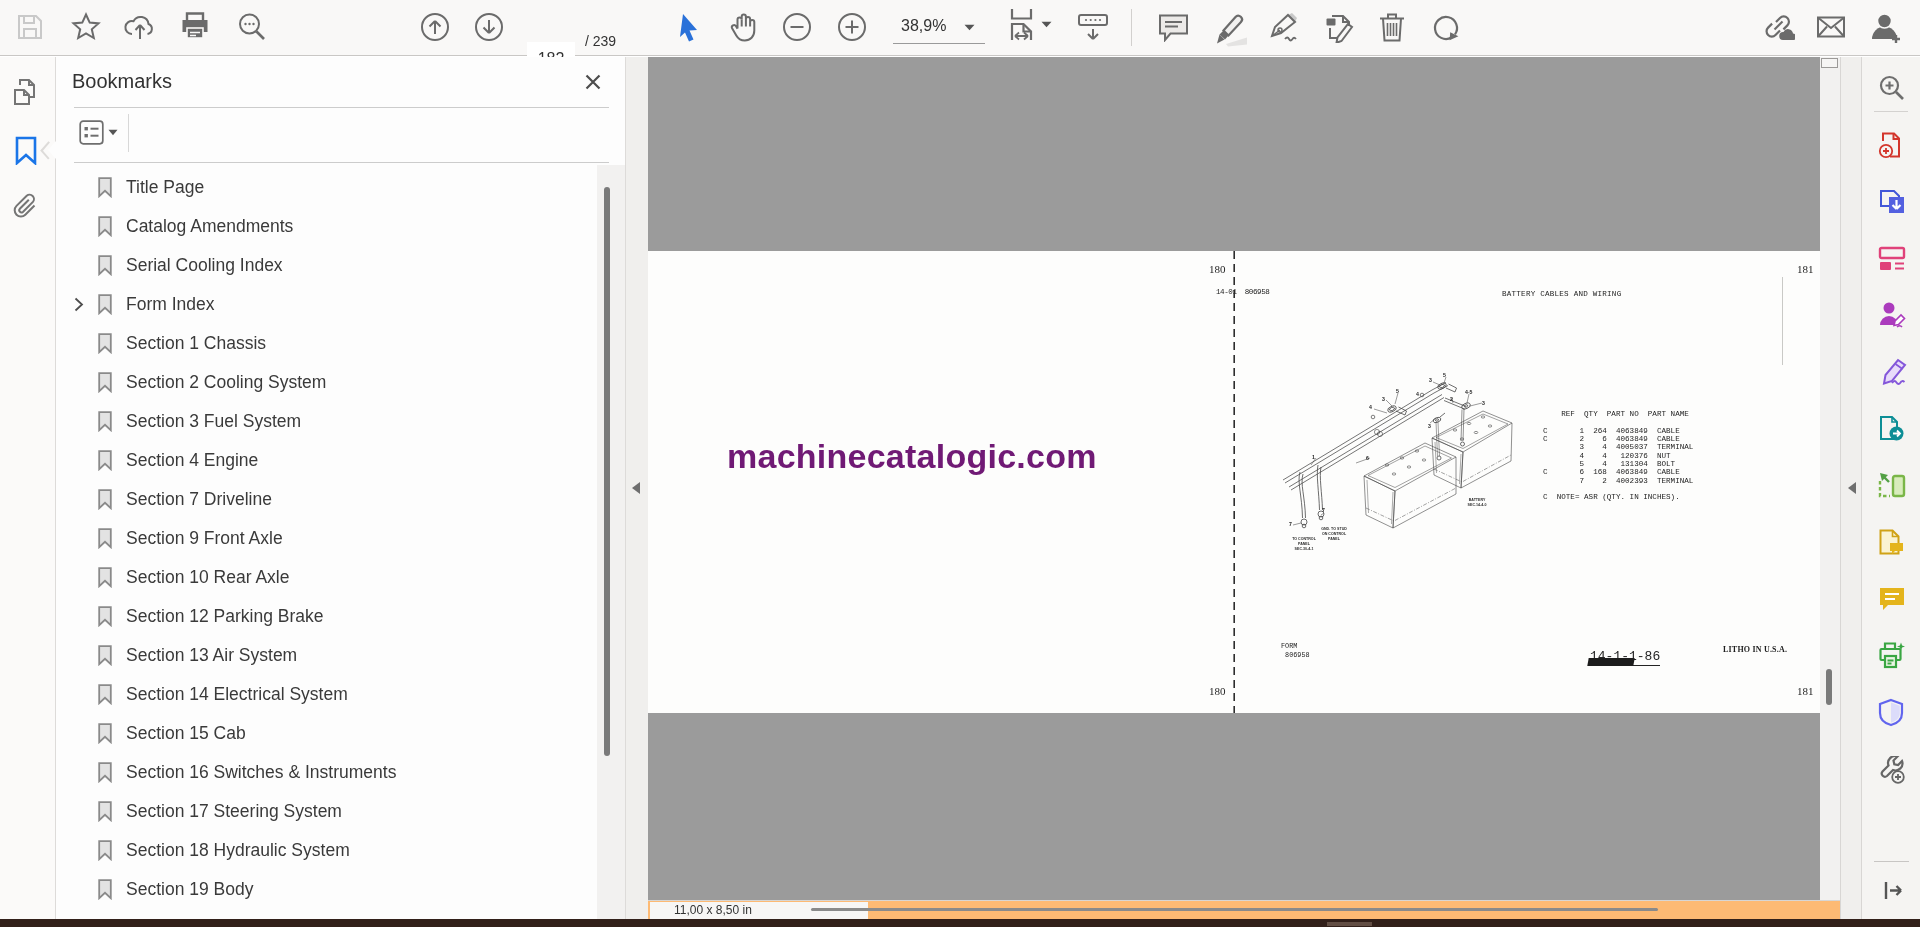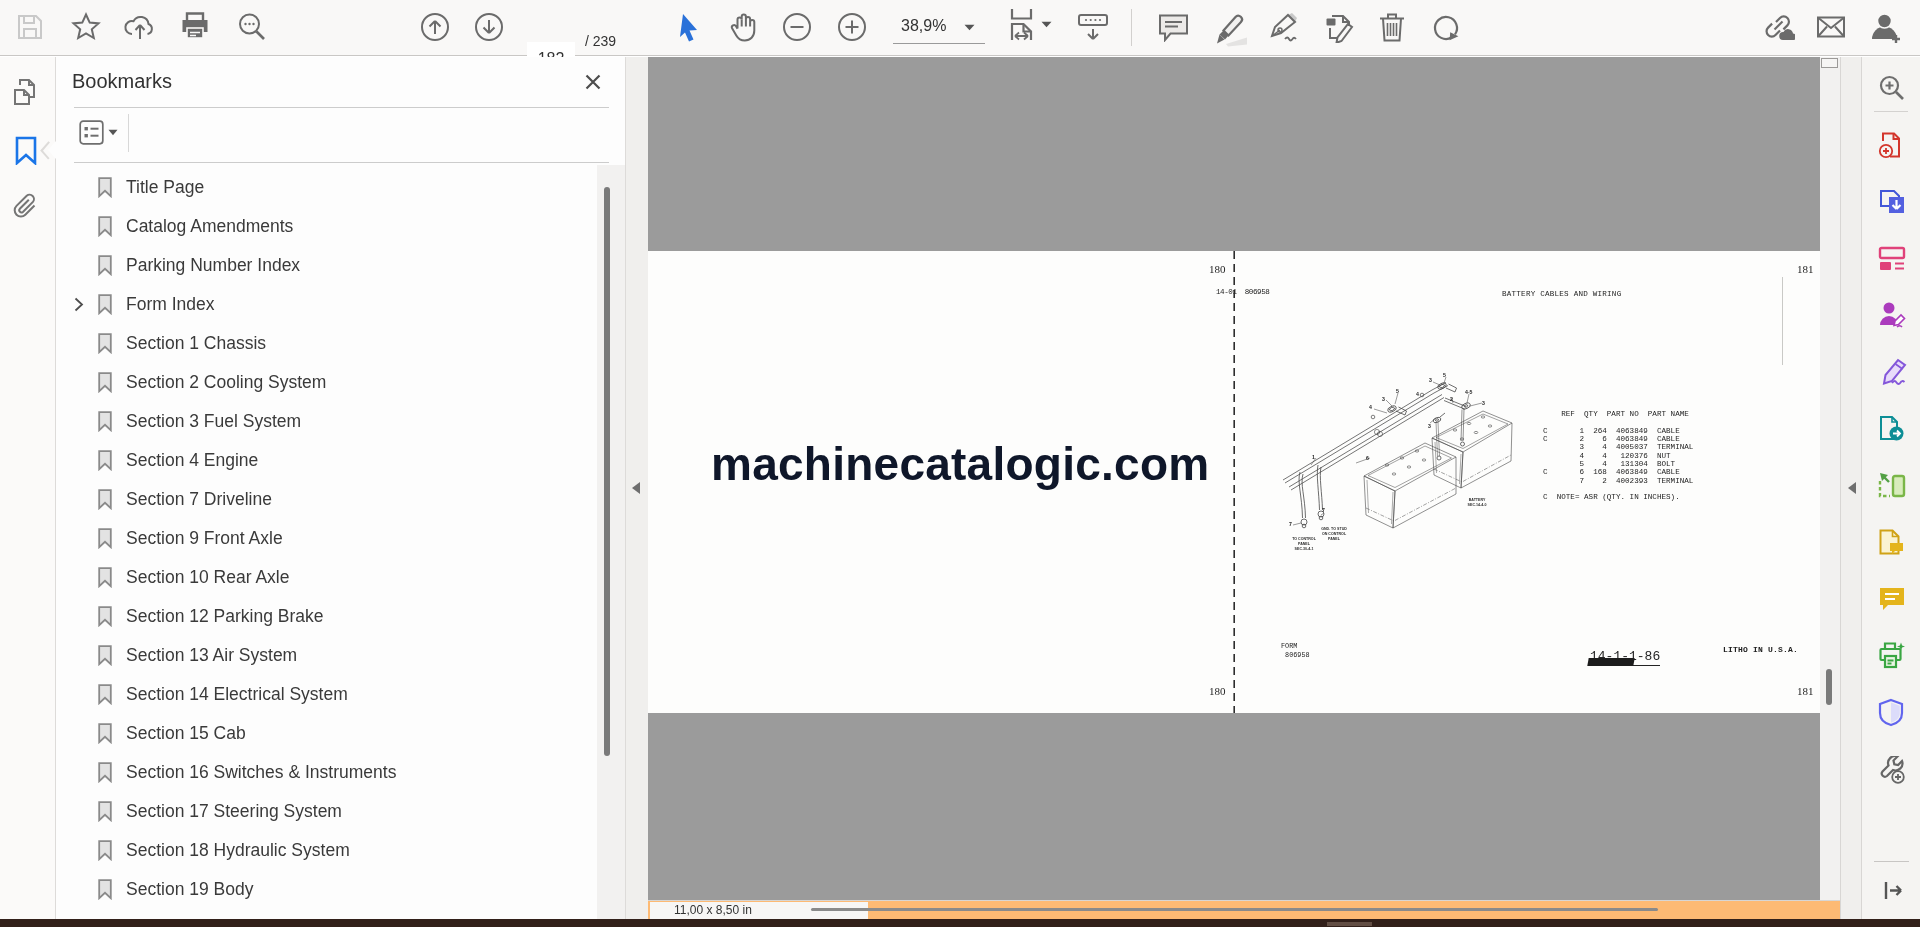--- a/index.html
+++ b/index.html
@@ -24,21 +24,21 @@
   .bmtxt { position:absolute; left:70px; top:0; }
 
   
   #lsplit { left:625px; top:57px; width:23px; height:862px; background:#f0efed; border-left:1px solid #dddbd9; }
   #rsplit { left:1840px; top:57px; width:22px; height:862px; background:#f0efed; border-left:1px solid #d8d6d4; border-right:1px solid #d8d6d4; }
   .collapse { width:0; height:0; border-top:6px solid transparent; border-bottom:6px solid transparent; border-right:8px solid #6e6e6e; }
 
   
   #doc { left:648px; top:57px; width:1172px; height:843px; background:#9b9b9b; }
   #page { position:absolute; left:0px; top:194px; width:1172px; height:462px; background:#fdfdfc; }
-  #wm { position:absolute; left:63px; top:380px; font-weight:bold; font-size:46px; color:#0f172a; letter-spacing:0.25px; white-space:nowrap; }
+  #wm { position:absolute; left:79px; top:380px; font-weight:bold; font-size:34px; color:#701a75; letter-spacing:0.25px; white-space:nowrap; }
   .mono { font-family:"Liberation Mono",monospace; color:#242424; white-space:pre; }
   .serif { font-family:"Liberation Serif",serif; color:#1e1e1e; }
 
   
   #vscroll { left:1820px; top:57px; width:20px; height:843px; background:#f2f1f0; }
   #panelscroll { left:597px; top:165px; width:28px; height:754px; background:#f2f1f0; }
   #statusbar { left:648px; top:900px; width:1214px; height:19px; background:#fdba74; border-top:1px solid #d8d6d4; }
 
   
   #rightbar { left:1862px; top:57px; width:58px; height:862px; background:#f5f4f2; }
@@ -252,21 +252,21 @@
   <div class="bmrow" style="top:158.5px;height:20px;line-height:20px;">
     <svg class="bmico" style="top:0px;" width="16" height="21" viewBox="0 0 16 21">
           <path d="M2.2 1.2 h11.6 v18 l-5.8 -5.4 -5.8 5.4 z" fill="#e3e3e3" stroke="#8a8a8a" stroke-width="1.8"></path>
         </svg>
     <span class="bmtxt">Catalog Amendments</span>
   </div>
   <div class="bmrow" style="top:197.5px;height:20px;line-height:20px;">
     <svg class="bmico" style="top:0px;" width="16" height="21" viewBox="0 0 16 21">
           <path d="M2.2 1.2 h11.6 v18 l-5.8 -5.4 -5.8 5.4 z" fill="#e3e3e3" stroke="#8a8a8a" stroke-width="1.8"></path>
         </svg>
-    <span class="bmtxt">Parking Number Index</span>
+    <span class="bmtxt">Serial Cooling Index</span>
   </div>
   <div class="bmrow" style="top:236.5px;height:20px;line-height:20px;">
         <svg style="position:absolute;left:17px;top:3px;" width="11" height="15" viewBox="0 0 11 15" fill="none" stroke="#4d4d4d" stroke-width="1.8">
           <path d="M2.5 1.5 L9 7.5 L2.5 13.5"></path>
         </svg>
     <svg class="bmico" style="top:0px;" width="16" height="21" viewBox="0 0 16 21">
           <path d="M2.2 1.2 h11.6 v18 l-5.8 -5.4 -5.8 5.4 z" fill="#e3e3e3" stroke="#8a8a8a" stroke-width="1.8"></path>
         </svg>
     <span class="bmtxt">Form Index</span>
   </div>
@@ -389,21 +389,21 @@
         4    4   120376  NUT
         5    4   131304  BOLT
 C       6  168  4063849  CABLE
         7    2  4002393  TERMINAL
 
 C  NOTE= ASR (QTY. IN INCHES).</pre>
 
   <div class="mono abs" style="left:633px;top:585px;font-size:6.8px;line-height:8.5px;">FORM<br>&nbsp;806958</div>
   <div class="mono abs" style="left:942px;top:592px;font-size:13px;border-bottom:0.8px solid #242424;padding-bottom:1px;font-family:Liberation Mono, monospace;">14-1-1-86</div>
   <div class="abs" style="left:940px;top:601px;width:46px;height:8px;background:#1c1c1c;transform:skewX(-10deg);"></div>
-  <div class="serif abs" style="left:1075px;top:588px;font-size:8px;font-weight:bold;letter-spacing:0.2px;font-family:Liberation Mono, monospace;">LITHO IN U.S.A.</div>
+  <div class="serif abs" style="left:1075px;top:588px;font-size:8px;font-weight:bold;letter-spacing:0.2px;">LITHO IN U.S.A.</div>
 
   <div class="abs" style="left:1134px;top:220px;width:1px;height:88px;background:#c9c9c6;"></div>
 
   <svg id="diag" style="position:absolute;left:622px;top:313px;" width="290" height="200" viewBox="0 0 290 200" fill="none" stroke="#474747" stroke-width="0.6">
 
     <g>
       <path d="M94 106 L155 73 L186 87 L125 121 Z"></path>
       <path d="M98 105.5 L155 76 L181.5 88 L125 117.5 Z" stroke-width="0.5"></path>
       <path d="M94 106 L96 145 L123 158 L125 121 Z"></path>
       <path d="M97 110 L98.5 143 M121.5 154 L123 122" stroke-width="0.45"></path>

